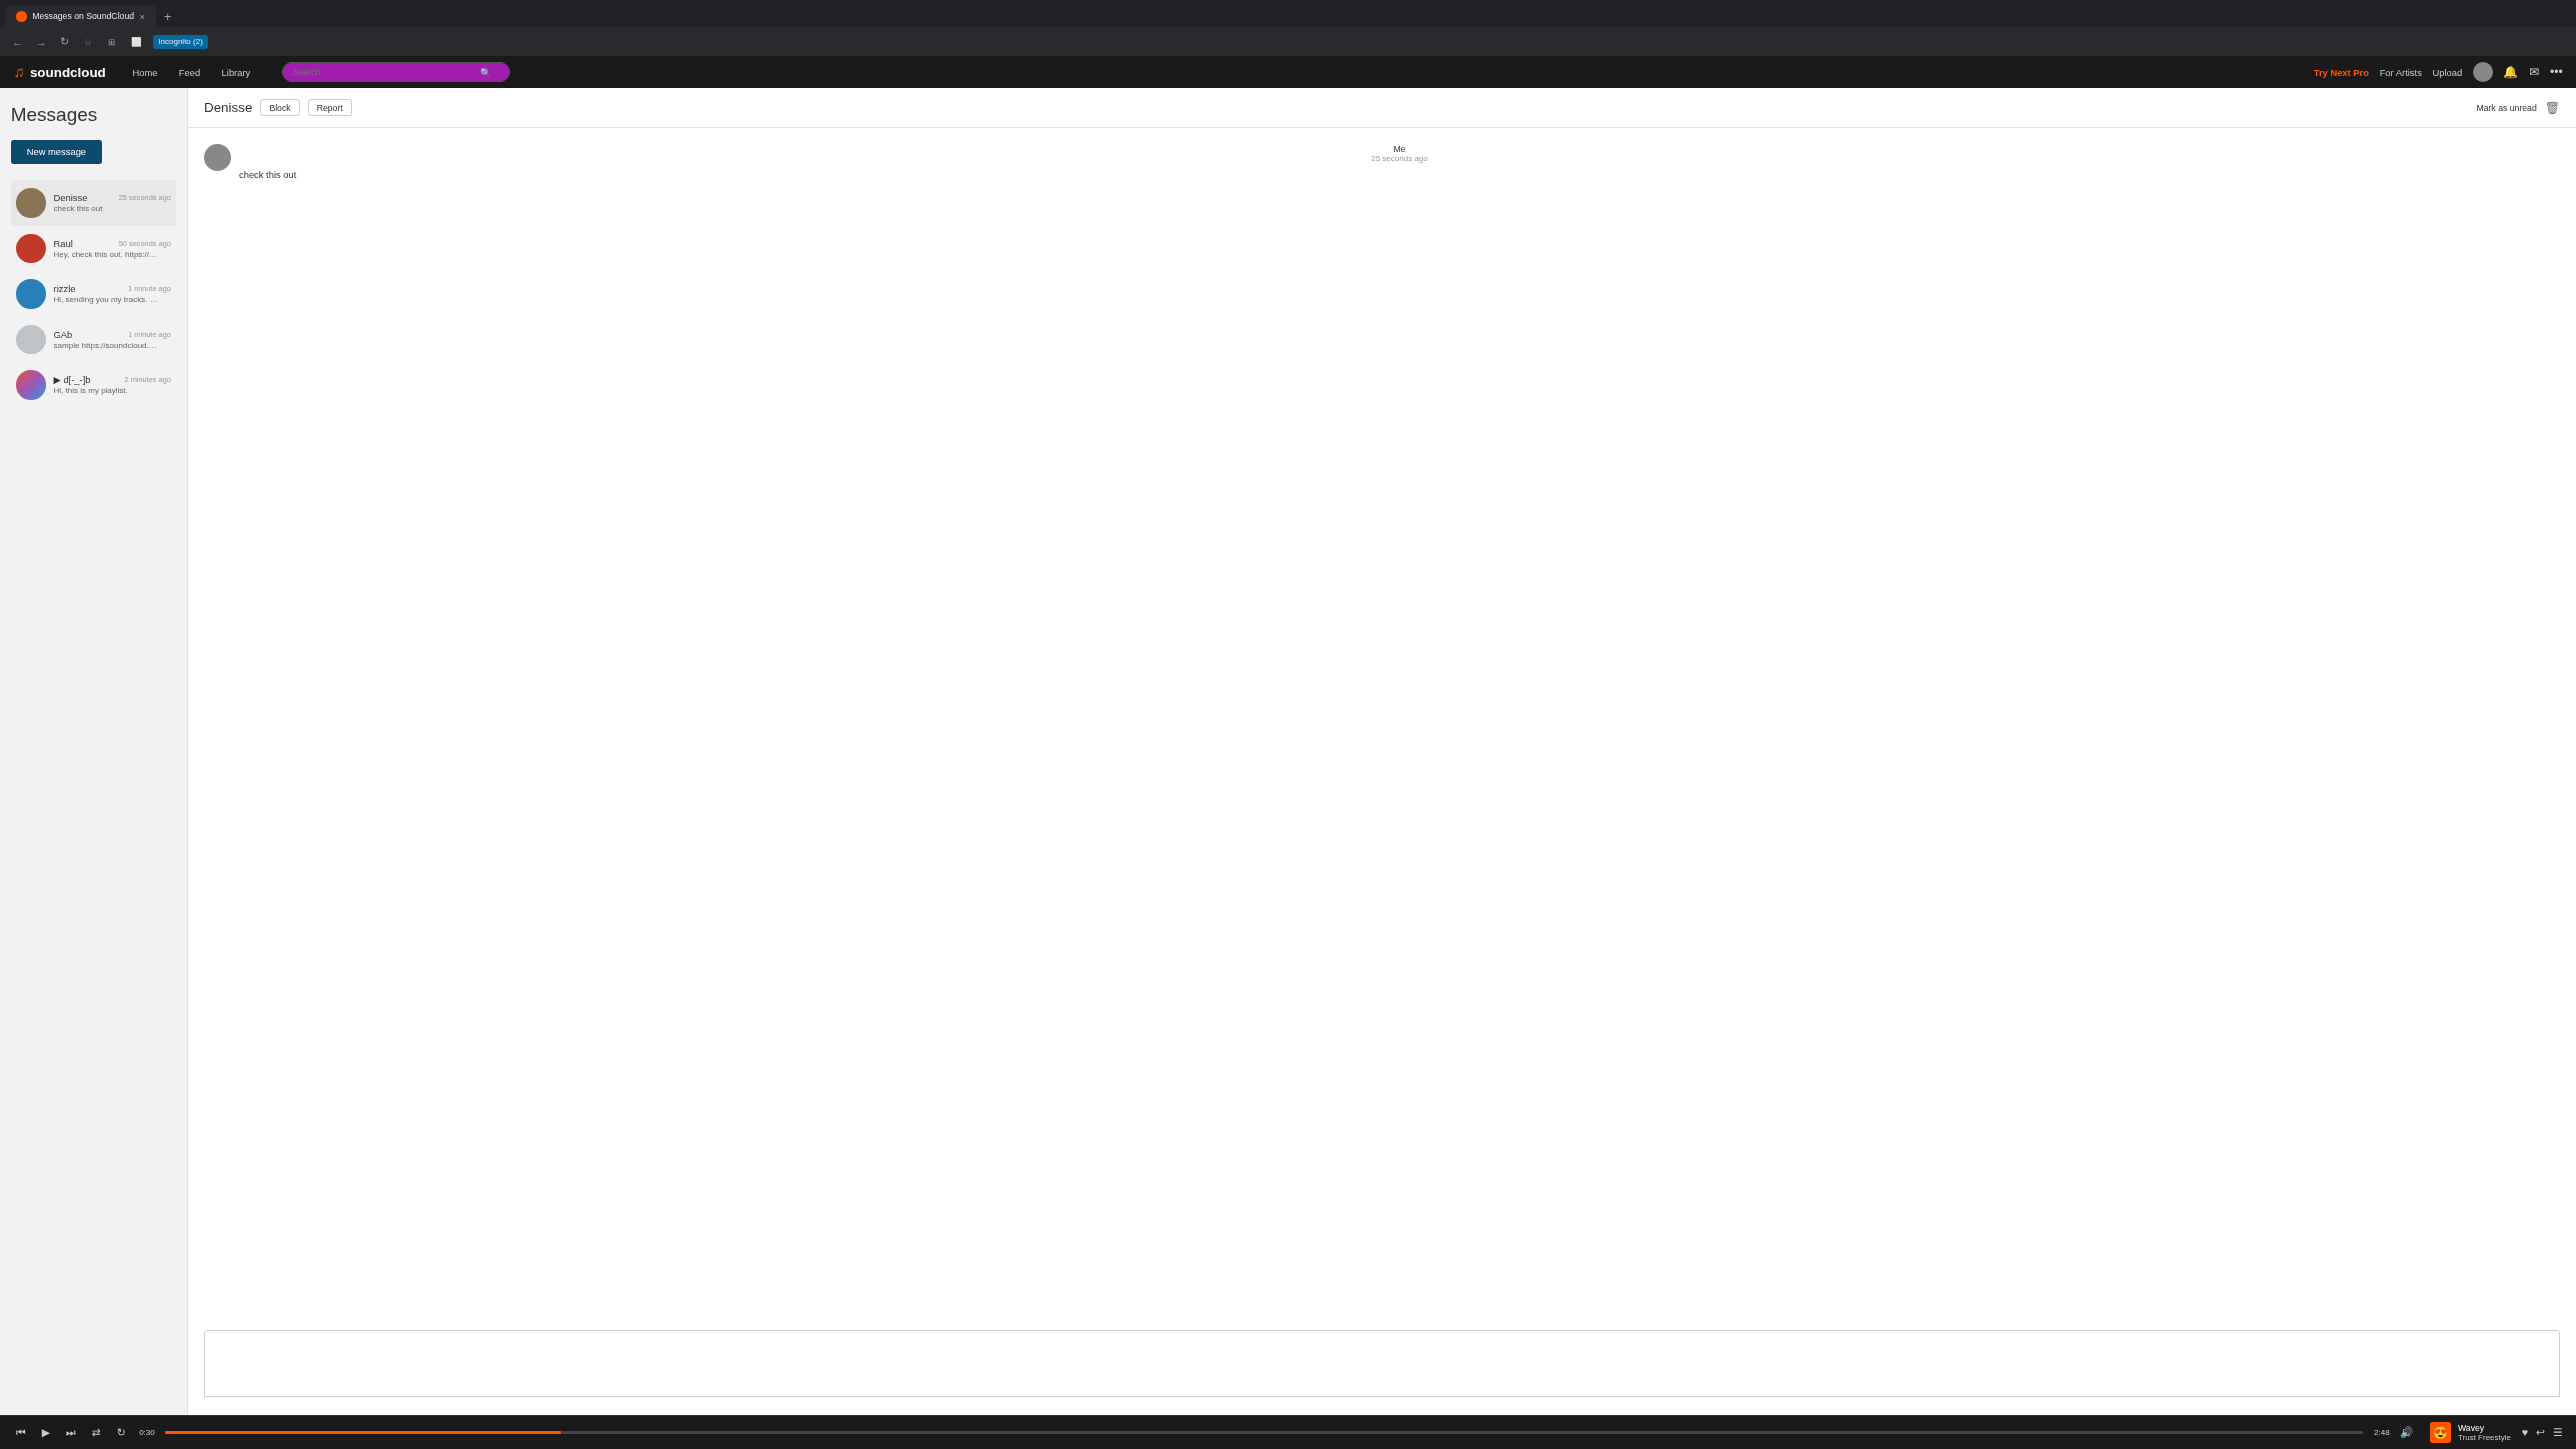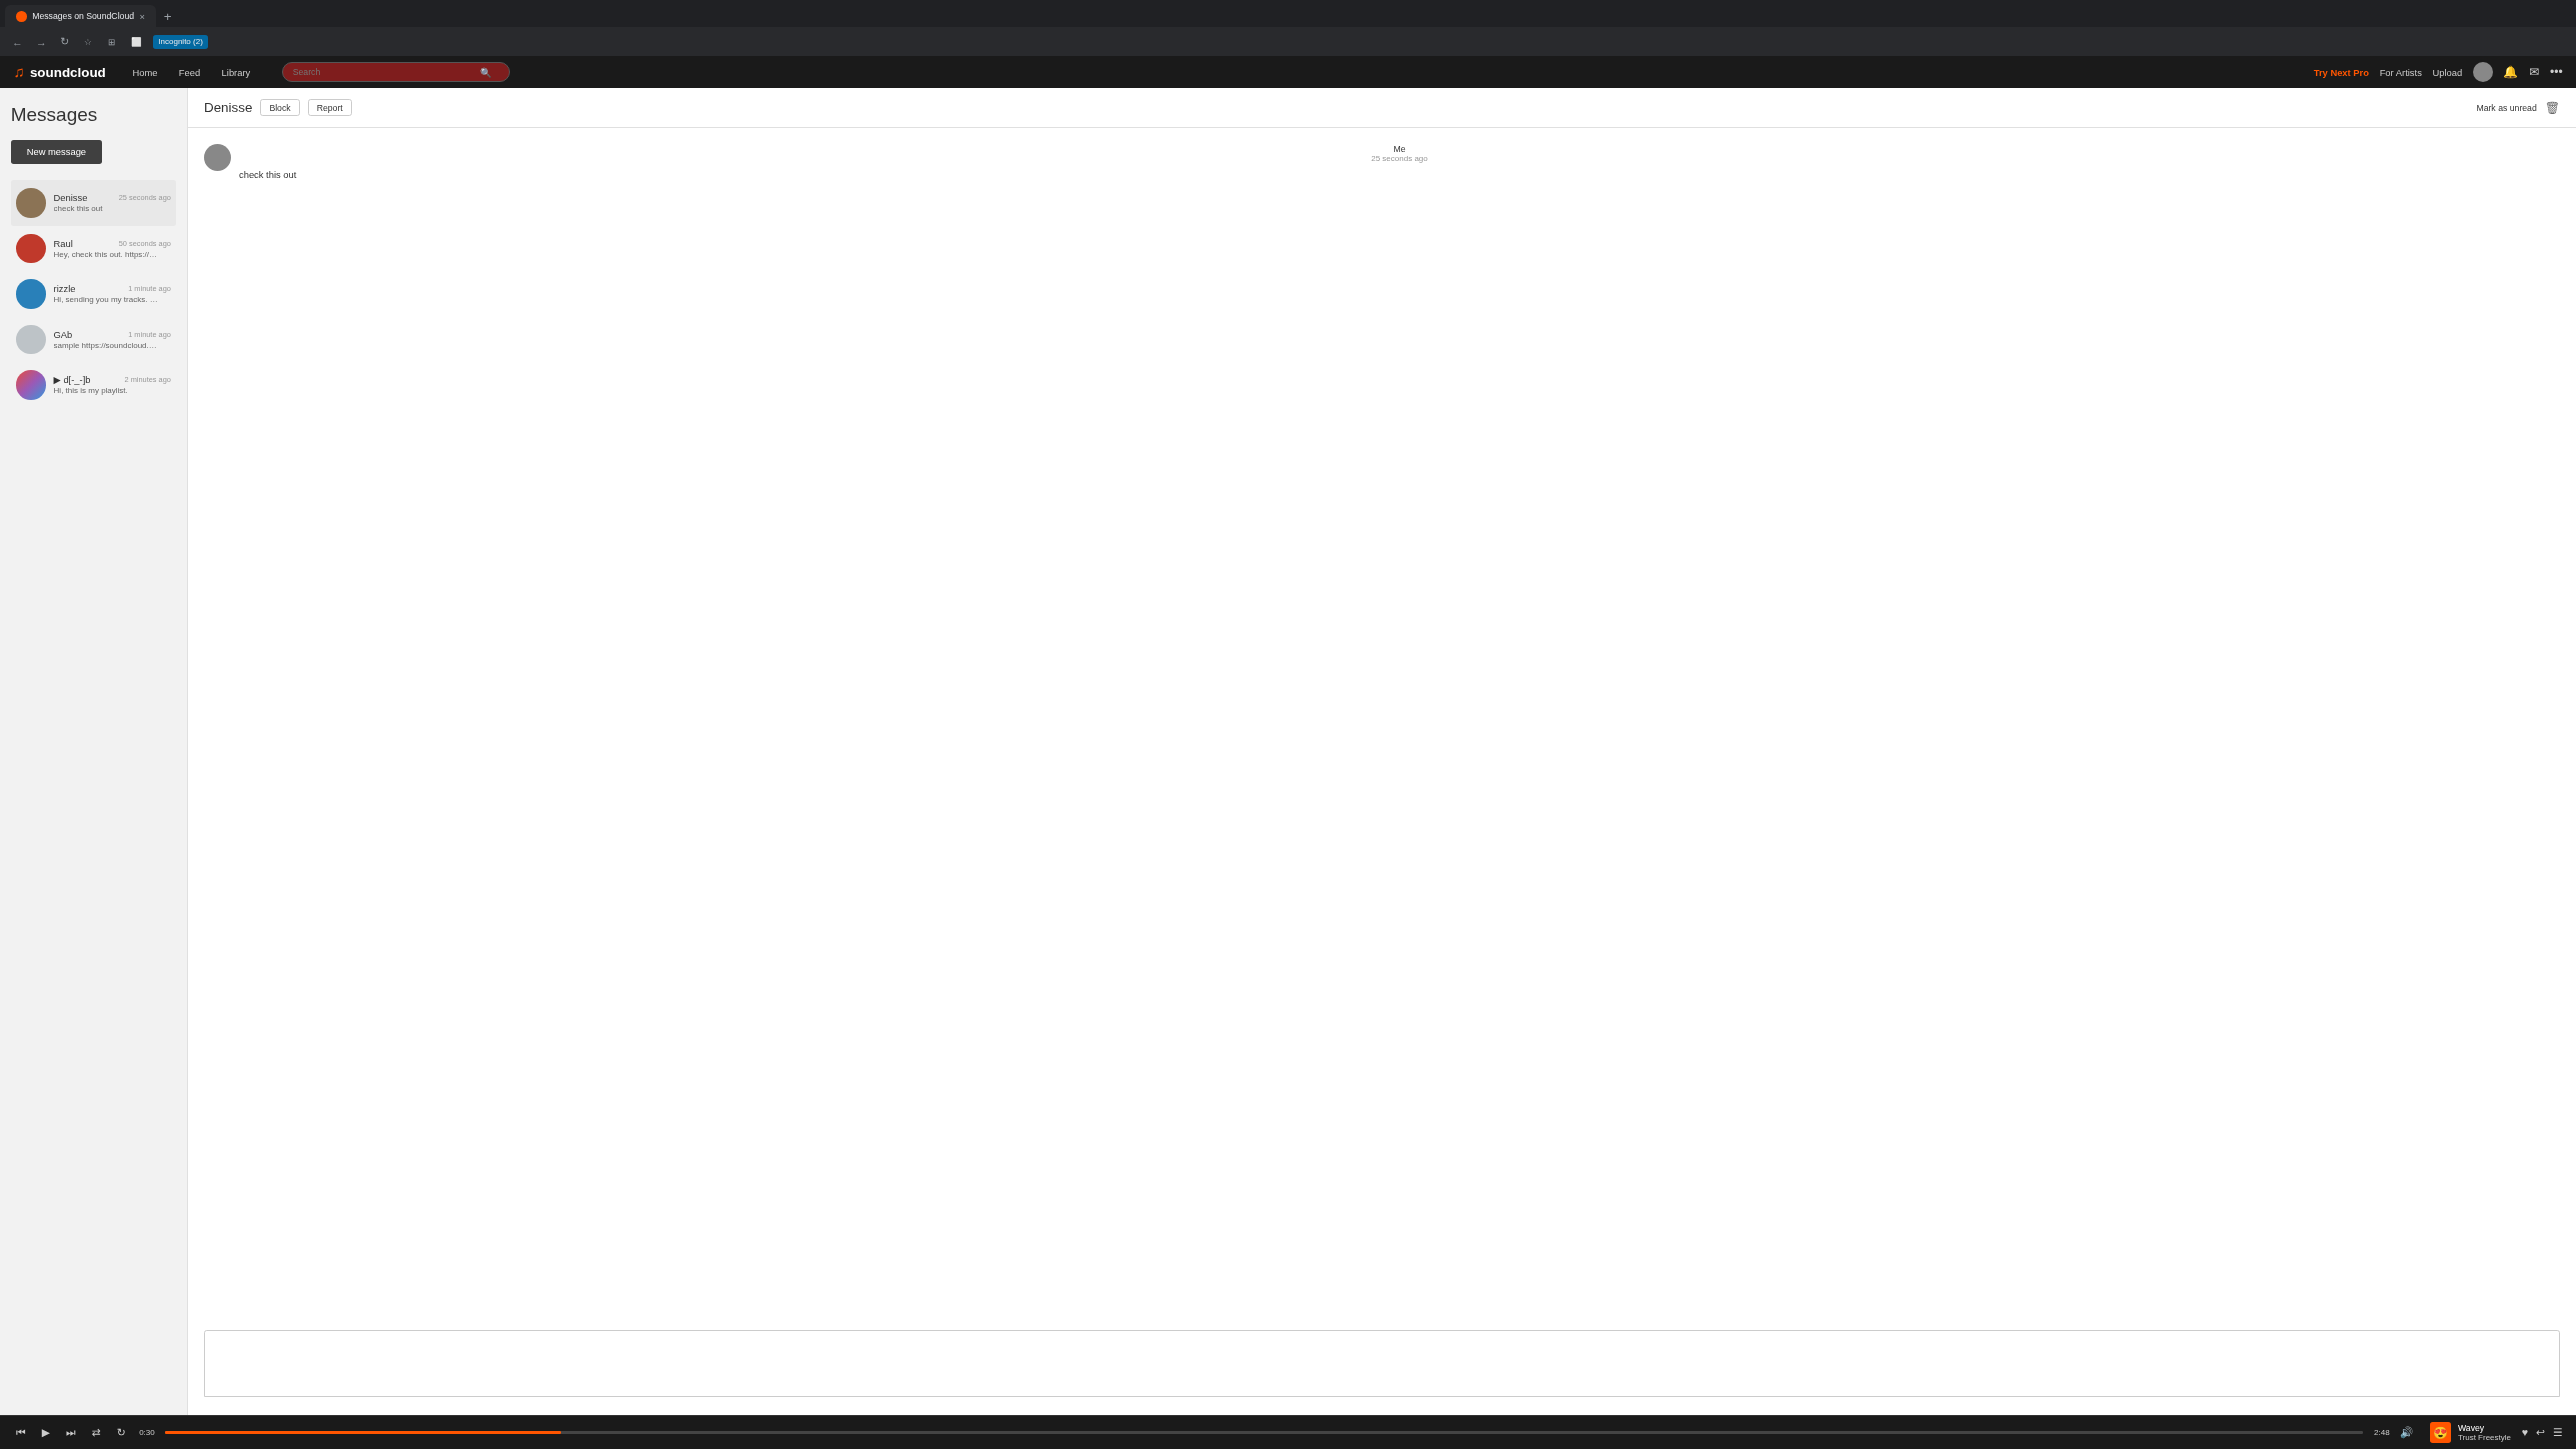--- a/index.html
+++ b/index.html
@@ -22,36 +22,36 @@
 
     
     .sc-app { flex: 1; display: flex; flex-direction: column; overflow: hidden; background: #f2f2f2; }
 
     
     .sc-nav { background: #1a1a1a; display: flex; align-items: center; padding: 0 13.4px; height: 32px; flex-shrink: 0; }
     .sc-logo { color: white; font-weight: bold; font-size: 13.4px; margin-right: 16px; display: flex; align-items: center; gap: 5.4px; }
     .sc-logo-icon { color: #f50; font-size: 14.8px; }
     .sc-nav-link { color: #ccc; text-decoration: none; padding: 0 10.7px; font-size: 9.4px; height: 44px; display: flex; align-items: center; cursor: pointer; }
     .sc-search { flex: 1; max-width: 228px; margin: 0 10.7px; position: relative; }
-    .sc-search input { width: 100%; background: #7f1d1d; border: 0.7px solid #555; border-radius: 13.4px; padding: 4px 24px 4px 9.4px; color: #e8eaed; font-size: 8.7px; outline: none; }
+    .sc-search input { width: 100%; background: #a21caf; border: 0.7px solid #555; border-radius: 13.4px; padding: 4px 24px 4px 9.4px; color: #e8eaed; font-size: 8.7px; outline: none; }
     .sc-search-icon { position: absolute; right: 8px; top: 50%; transform: translateY(-50%); color: #999; font-size: 9.4px; }
     .sc-nav-right { margin-left: auto; display: flex; align-items: center; gap: 10.7px; }
     .try-next-pro { color: #f50; font-weight: bold; font-size: 9.4px; cursor: pointer; }
     .for-artists { color: #ccc; font-size: 9.4px; cursor: pointer; }
     .upload-btn { color: #ccc; font-size: 9.4px; cursor: pointer; }
     .avatar-circle { width: 20px; height: 20px; background: #888; border-radius: 50%; cursor: pointer; }
     .nav-icon { color: #ccc; font-size: 12px; cursor: pointer; }
 
     
     .sc-main { flex: 1; display: flex; overflow: hidden; }
 
     
     .messages-sidebar { width: 188px; background: #f2f2f2; padding: 16px 10.7px; flex-shrink: 0; overflow-y: auto; border-right: 0.7px solid #e0e0e0; }
     .messages-title { font-size: 19px; font-weight: 300; color: #333; margin-bottom: 13.4px; }
-    .new-message-btn { background: #404040; color: white; border: none; border-radius: 2.7px; padding: 6.7px 16px; font-size: 9.4px; cursor: pointer; margin-bottom: 16px; font-weight: 500; }
+    .new-message-btn { background: #0c4a6e; color: white; border: none; border-radius: 2.7px; padding: 6.7px 16px; font-size: 9.4px; cursor: pointer; margin-bottom: 16px; font-weight: 500; }
 
     .conversation-list { display: flex; flex-direction: column; gap: 0; }
     .conversation-item { display: flex; align-items: center; gap: 8px; padding: 8px 5.4px; cursor: pointer; border-radius: 2.7px; background: transparent; }
     .conversation-item.active { background: #e8e8e8; }
     .conv-avatar { width: 29.5px; height: 29.5px; border-radius: 50%; flex-shrink: 0; object-fit: cover; }
     .conv-info { flex: 1; min-width: 0; }
     .conv-header { display: flex; justify-content: space-between; align-items: center; }
     .conv-name { font-size: 9.4px; font-weight: 500; color: #333; }
     .conv-time { font-size: 7.4px; color: #999; flex-shrink: 0; }
     .conv-preview { font-size: 8px; color: #666; white-space: nowrap; overflow: hidden; text-overflow: ellipsis; max-width: 107px; margin-top: 1.3px; }

